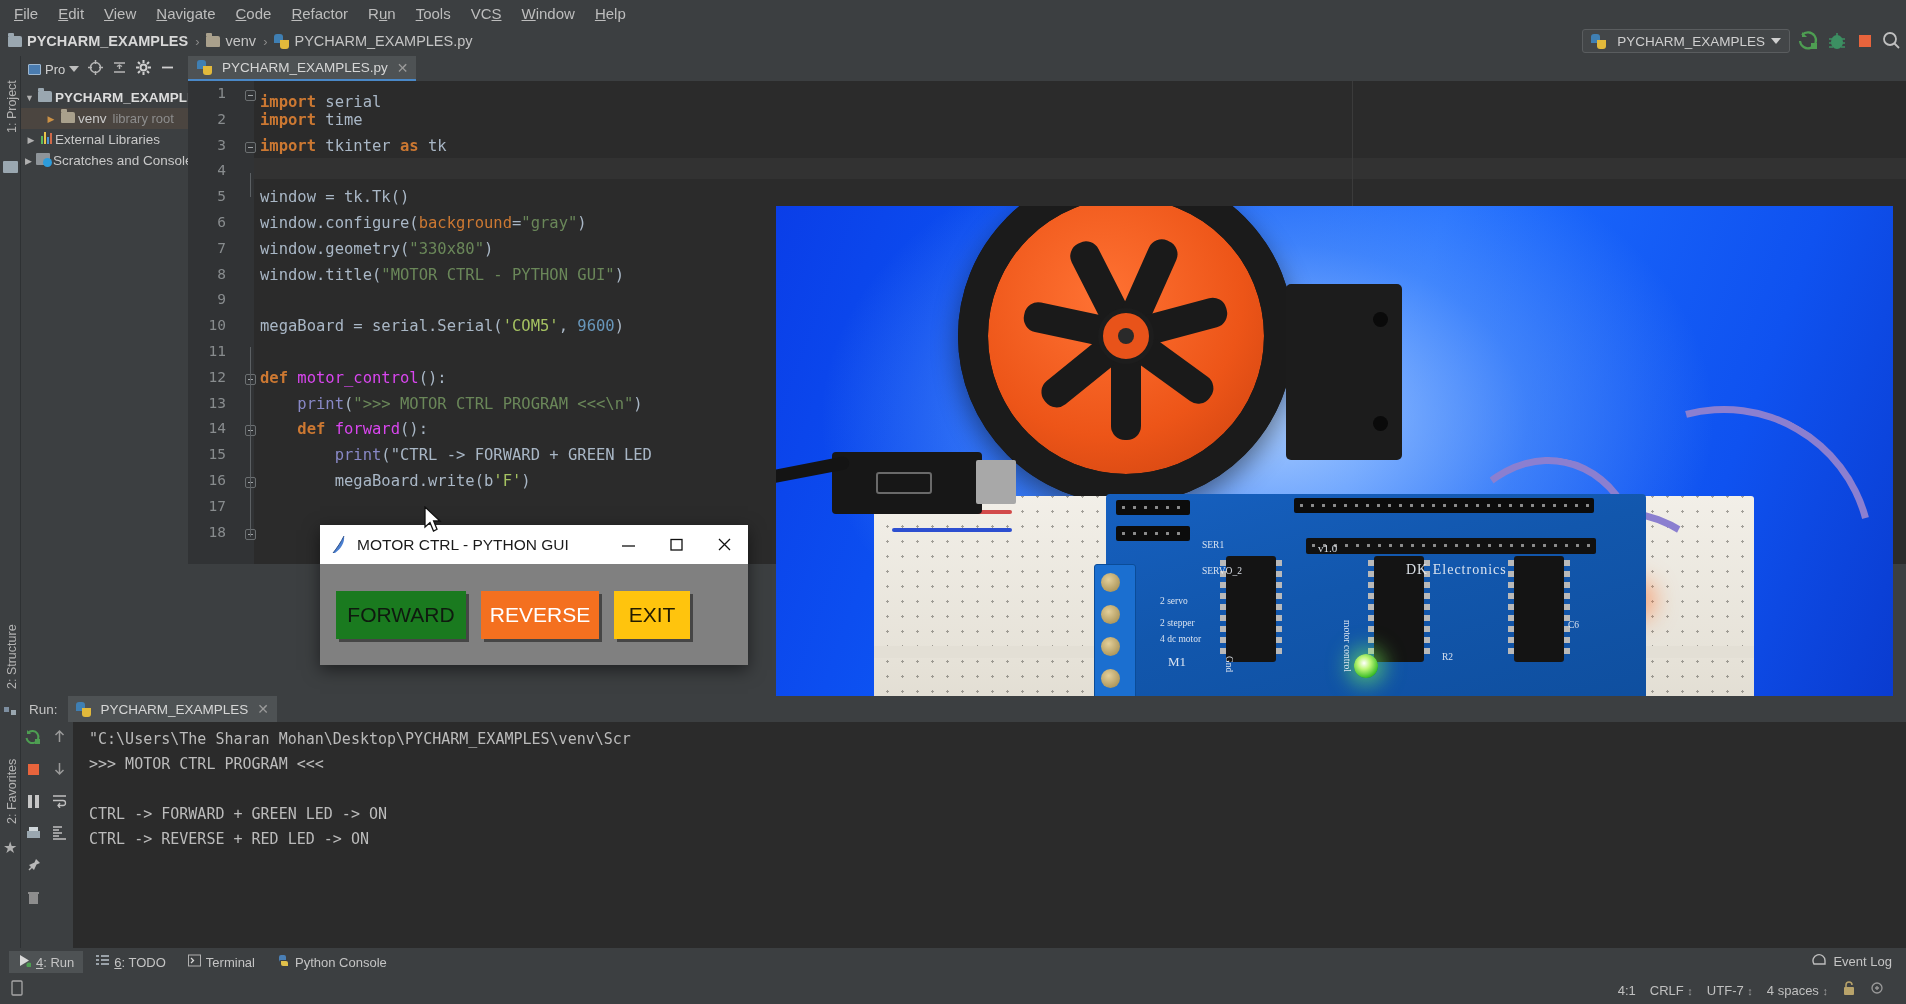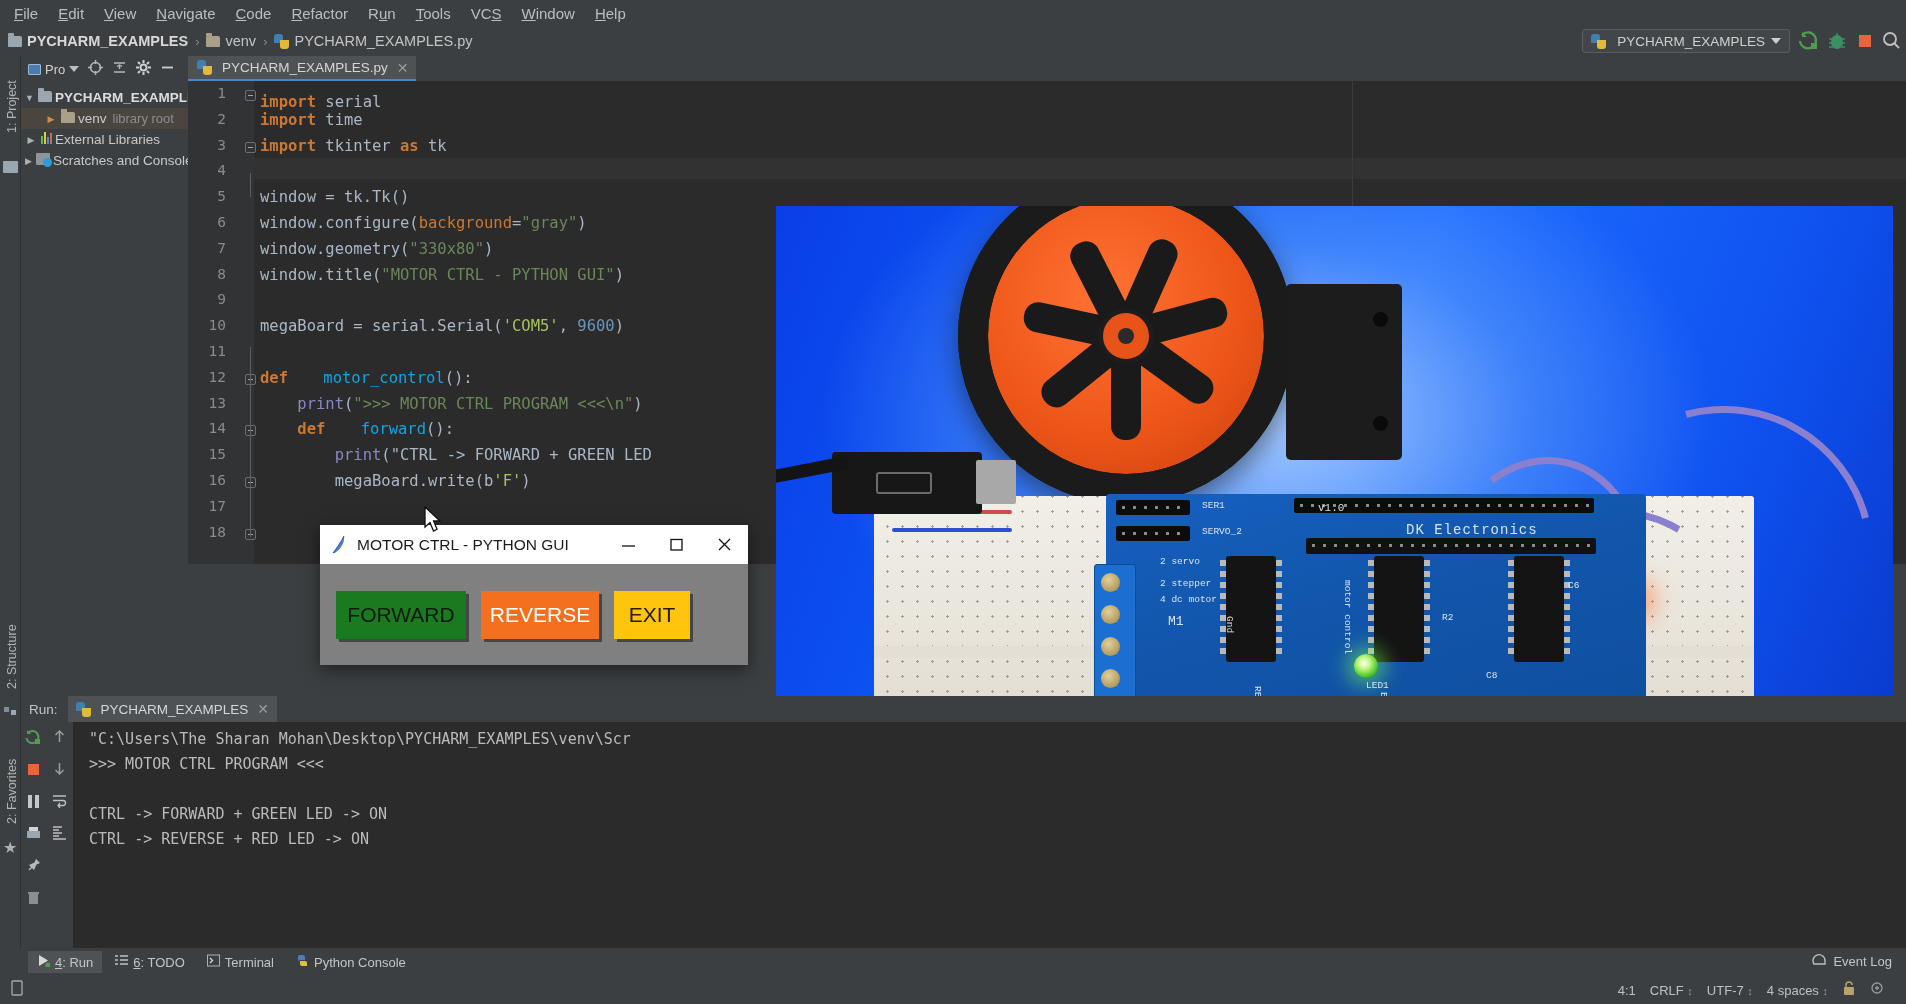--- a/index.html
+++ b/index.html
@@ -113,21 +113,21 @@
     border: 1px solid #6b6f71; border-radius: 2px; background: #313335;
   }
   .fold::after { content:""; position:absolute; left:2px; top:4px; width:5px; height:1px; background:#a0a4a6; }
   .foldline { position:absolute; left: 62px; width: 1px; background: #5c6063; }
   .codearea { position: absolute; left: 66px; top: 0; width: 1652px; height: 483px; }
   .cl {
     position: absolute; left: 6px; white-space: pre;
     font-family: "DejaVu Sans Mono", monospace; font-size: 15.5px; color: #a9b7c6;
   }
   .kw { color: #cc7832; font-weight: bold; }
-  .fn { color: #0ea5e9; margin-left: 26px; }
+  .fn { color: #d946ef; }
   .st { color: #6a8759; }
   .num { color: #6897bb; }
   .blt { color: #8888c6; }
   .kwarg { color: #cc7832; }
   .pstr { color: #a5c261; }
   .caretline { position:absolute; left:66px; width: 1652px; height: 21px; background: #323232; }
   .ed-rightline { position:absolute; top:0; width:1px; height:483px; background:#3b3b3b; }
 
   
   .photo {
@@ -177,21 +177,21 @@
   .usb { position:absolute; left:56px; top:246px; width:150px; height:62px; background:#171717; border-radius:4px; }
   .usb-cable { position:absolute; left:-92px; top:14px; width:110px; height:13px; background:#141414; border-radius:7px; transform: rotate(-11deg); }
   .usb-mtl { position:absolute; right:-34px; top:8px; width:40px; height:44px; background:#a8a8a8; border-radius:2px; }
   .led { position:absolute; width:24px; height:24px; border-radius:50%; }
   .led.green-on { background: radial-gradient(circle at 42% 38%, #ffffff 0%, #bff77a 30%, #3fbf2a 70%, #1d8513 100%);
      box-shadow: 0 0 20px 7px rgba(120,255,90,.55); }
   .led.green-off { background: radial-gradient(circle at 40% 34%, #2fa83a 0%, #14692a 75%); }
   .led.red-on { background: radial-gradient(circle at 44% 40%, #ffffff 0%, #ffe9c9 28%, #ff5a22 62%, #d32606 100%);
      box-shadow: 0 0 22px 9px rgba(255,110,40,.55); }
   .wire { position:absolute; border: 7px solid #8b7fd0; border-color: #8b7fd0 transparent transparent transparent; border-radius: 50%; }
-  .pcbtxt { position:absolute; color:#e9eef5; font-size:9.5px; font-family:Liberation Mono, monospace; white-space:nowrap; opacity:.92; }
+  .pcbtxt { position:absolute; color:#e9eef5; font-size:9.5px; font-family:Liberation Serif, serif; white-space:nowrap; opacity:.92;margin-top:40px; }
 
   
   .tkwin {
     position: absolute; left: 320px; top: 525px; width: 428px; height: 140px;
     background: #f0f0f0; box-shadow: 0 5px 16px rgba(0,0,0,.5);
   }
   .tk-title {
     height: 39px; background: #ffffff; display: flex; align-items: center; padding-left: 11px;
   }
   .tk-feather { width: 17px; height: 21px; margin-right: 9px; position: relative; }
@@ -213,21 +213,21 @@
   .runpanel { position:absolute; left: 21px; top: 696px; width: 1885px; height: 252px; background:#3c3f41; }
   .run-head { height: 26px; display: flex; align-items: center; padding-left: 8px; gap: 10px; }
   .run-lbl { font-size: 13.5px; color: #c4c4c4; }
   .run-tab { display:flex; align-items:center; gap:5px; background:#4e5254; height:26px; padding:0 8px; font-size:13.5px; color:#d6d6d6; }
   .run-toolcol { position:absolute; left:0; top:26px; width:25px; height:226px; display:flex; flex-direction:column; align-items:center; gap:11px; padding-top:7px;}
   .run-toolcol2 { position:absolute; left:25px; top:26px; width:27px; height:226px; display:flex; flex-direction:column; align-items:center; gap:13px; padding-top:7px;}
   .console { position:absolute; left:52px; top:26px; width:1833px; height:226px; background:#2b2b2b; padding:8px 0 0 16px; }
   .coline { font-family:"DejaVu Sans Mono", monospace; font-size:15px; color:#bbbbbb; white-space:pre; height:25px; }
 
   
-  .toolwin { position:absolute; left:0; top:948px; width:1906px; height:28px; background:#3c3f41; display:flex; align-items:center; padding-left:28px; gap: 4px;}
+  .toolwin { position:absolute; left:0; top:948px; width:1906px; height:28px; background:#3c3f41; display:flex; align-items:center; padding-left:9px; gap: 4px;}
   .tw { display:flex; align-items:center; gap:5px; font-size:13px; color:#c4c4c4; padding: 3px 9px; }
   .tw.active { background:#4e5254; }
   .tw .mn { text-decoration: underline; }
   .statusbar { position:absolute; left:0; top:976px; width:1906px; height:28px; background:#3c3f41; display:flex; align-items:center; }
   .sb-right { margin-left:auto; display:flex; align-items:center; gap:14px; padding-right:22px; font-size:13px; color:#c0c0c0; }
   .sb-sep { color:#9a9a9a; font-size:11px; }
   .eventlog { position:absolute; right:14px; top:952px; display:flex; align-items:center; gap:6px; font-size:13px; color:#c4c4c4; }
 </style>
 </head>
 <body>

